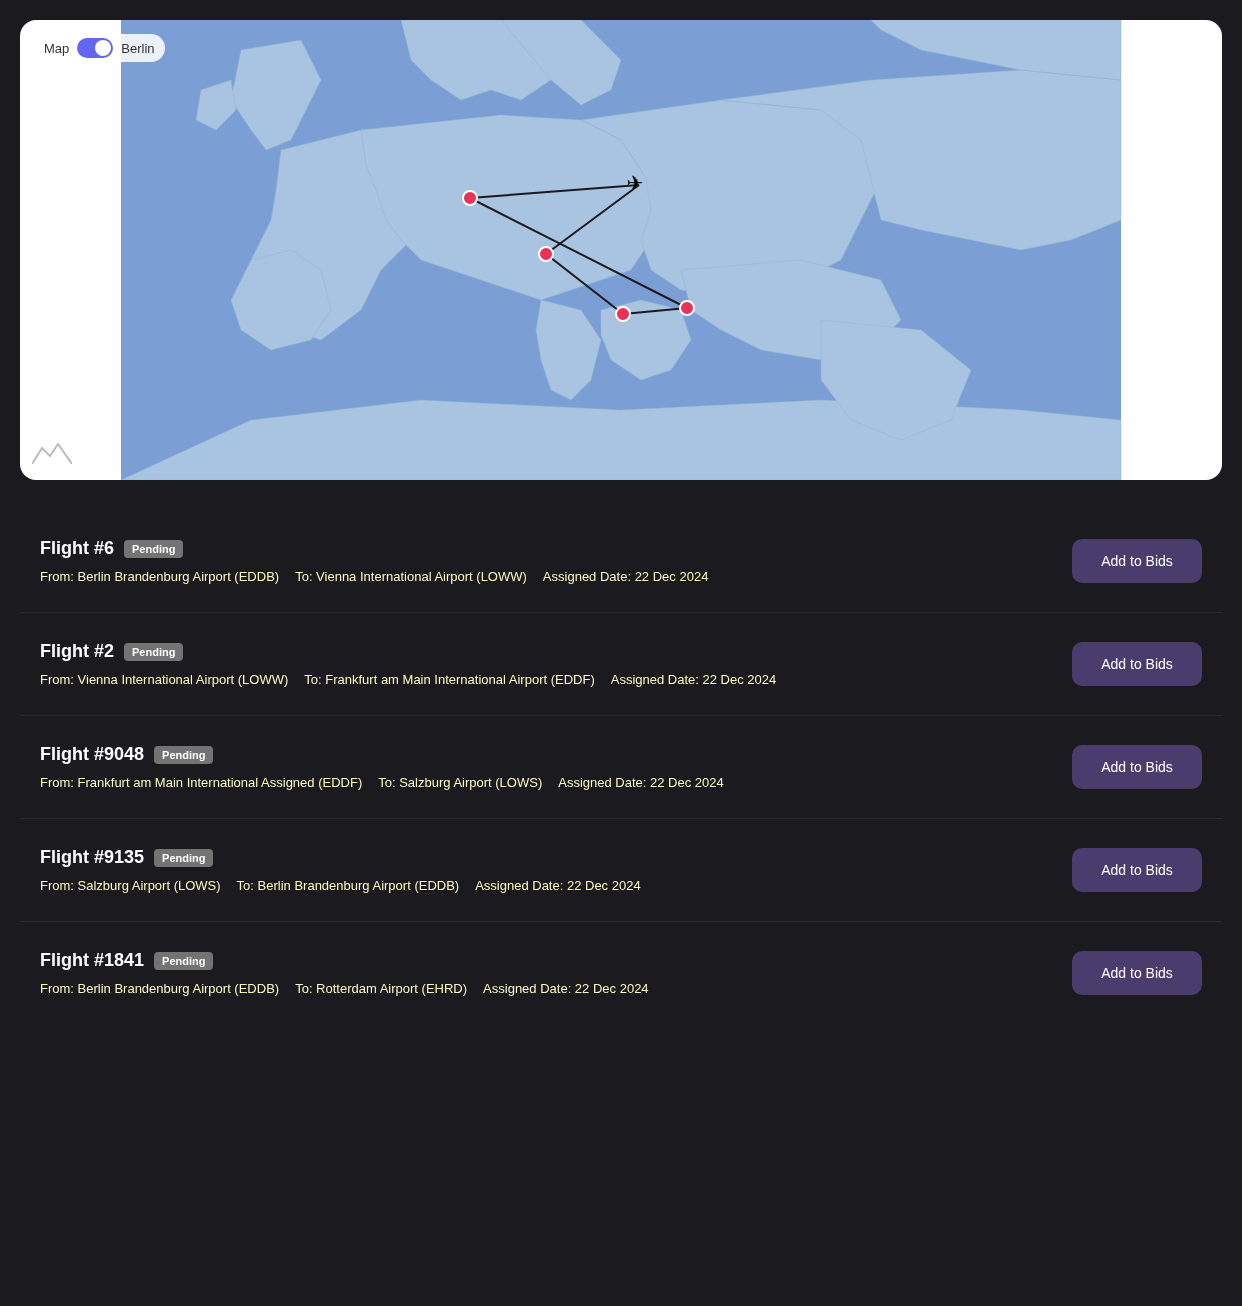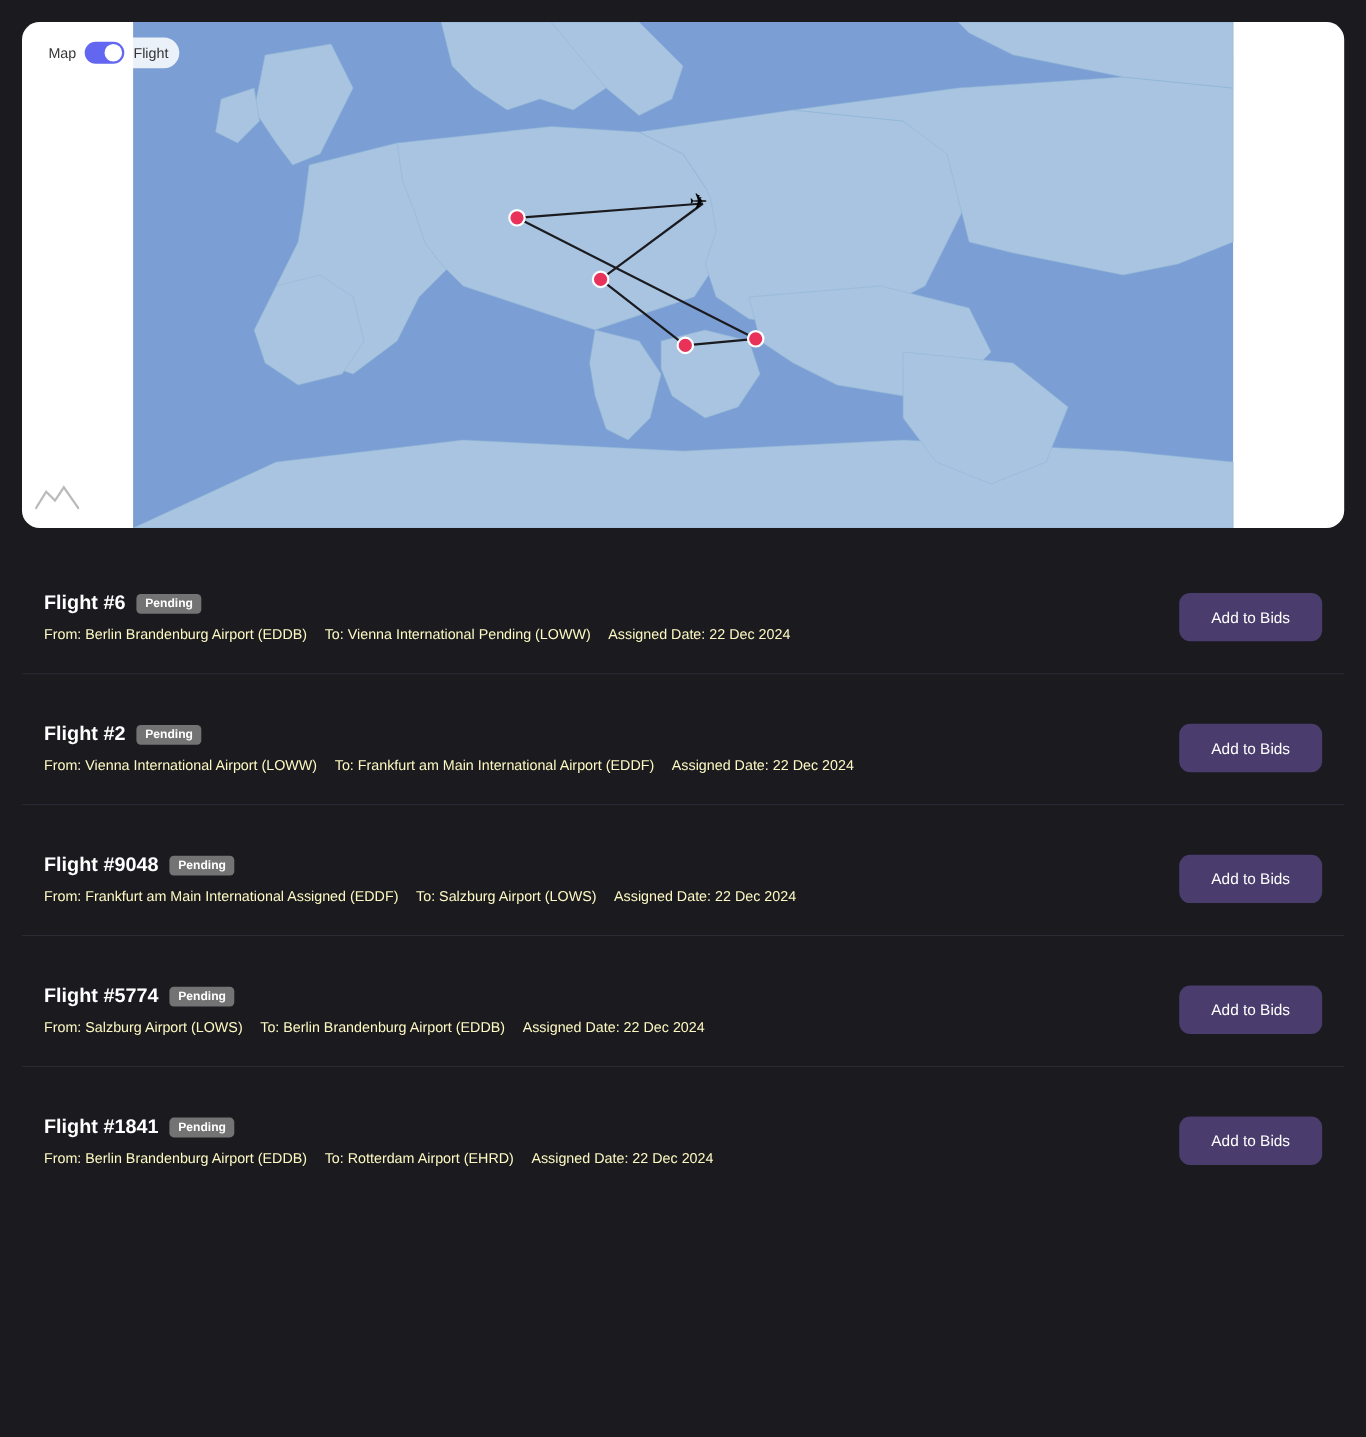--- a/index.html
+++ b/index.html
@@ -58,21 +58,21 @@
     }
 
     .map-svg {
       width: 100%;
       height: 100%;
     }
 
     .flight-list {
       display: flex;
       flex-direction: column;
-      gap: 16px;
+      gap: 0;
     }
 
     .flight-item {
       padding: 28px 20px;
       border-bottom: 1px solid #2a2a35;
       display: flex;
       align-items: center;
       justify-content: space-between;
     }
 
@@ -143,21 +143,21 @@
   </style>
 </head>
 <body>
 
 <div class="map-container">
   <div class="map-toggle">
     <span class="map-toggle-label">Map</span>
     <div class="toggle-switch">
       <div class="toggle-knob"></div>
     </div>
-    <span class="map-toggle-label">Flight</span>
+    <span class="map-toggle-label">Berlin</span>
   </div>
 
   <svg class="map-svg" viewBox="0 0 1000 460" xmlns="http://www.w3.org/2000/svg">
 
     <rect width="1000" height="460" fill="#7b9fd4"></rect>
 
     <path d="M 120 30 L 180 20 L 200 60 L 185 90 L 170 120 L 145 130 L 130 110 L 110 80 Z" fill="#a8c4e0" stroke="#8fb5d5" stroke-width="0.5"></path>
 
     <path d="M 80 70 L 110 60 L 115 90 L 95 110 L 75 100 Z" fill="#a8c4e0" stroke="#8fb5d5" stroke-width="0.5"></path>
 
@@ -215,21 +215,21 @@
 <div class="flight-list">
 
   <div class="flight-item">
     <div class="flight-info">
       <div class="flight-header">
         <span class="flight-number">Flight #6</span>
         <span class="status-badge">Pending</span>
       </div>
       <div class="flight-details">
         <span>From: Berlin Brandenburg Airport (EDDB)</span>
-        <span>To: Vienna International Pending (LOWW)</span>
+        <span>To: Vienna International Airport (LOWW)</span>
         <span>Assigned Date: 22 Dec 2024</span>
       </div>
     </div>
     <button class="add-to-bids-btn">Add to Bids</button>
   </div>
 
   <div class="flight-item">
     <div class="flight-info">
       <div class="flight-header">
         <span class="flight-number">Flight #2</span>
@@ -255,21 +255,21 @@
         <span>To: Salzburg Airport (LOWS)</span>
         <span>Assigned Date: 22 Dec 2024</span>
       </div>
     </div>
     <button class="add-to-bids-btn">Add to Bids</button>
   </div>
 
   <div class="flight-item">
     <div class="flight-info">
       <div class="flight-header">
-        <span class="flight-number">Flight #5774</span>
+        <span class="flight-number">Flight #9135</span>
         <span class="status-badge">Pending</span>
       </div>
       <div class="flight-details">
         <span>From: Salzburg Airport (LOWS)</span>
         <span>To: Berlin Brandenburg Airport (EDDB)</span>
         <span>Assigned Date: 22 Dec 2024</span>
       </div>
     </div>
     <button class="add-to-bids-btn">Add to Bids</button>
   </div>

